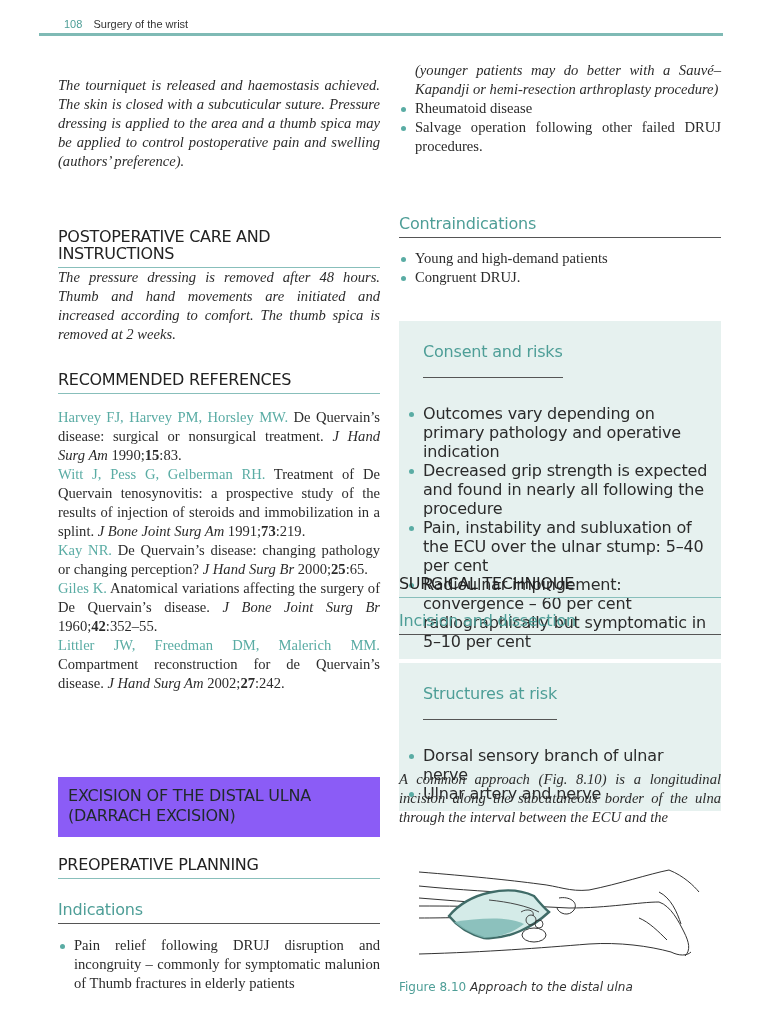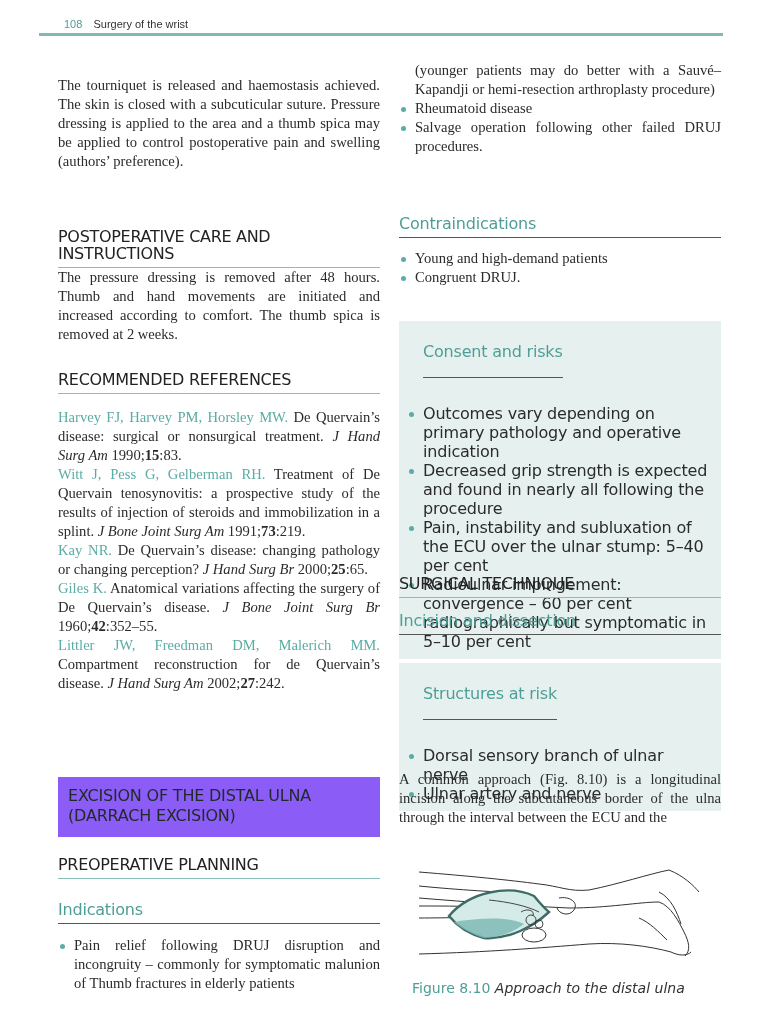--- a/index.html
+++ b/index.html
@@ -9,37 +9,37 @@
   .running-head .pn { color:#4e9e97; margin-left:25px; }
   .running-head .rt { color:#333; margin-left:8px; }
 
   .col { position:absolute; }
   .col-left { left:58px; width:322px; }
   .col-right { left:399px; width:322px; }
 
   .h-teal { font-family:"DejaVu Sans", sans-serif; color:#4e9e97; font-size:16px; padding-bottom:4px; border-bottom:1.5px solid #555; margin:0; font-weight:normal; letter-spacing:-0.2px; }
   .h-caps { font-family:"DejaVu Sans", sans-serif; font-size:16px; color:#222; margin:0; padding-bottom:5px; border-bottom:1.5px solid #88bfbb; font-weight:normal; line-height:17px; letter-spacing:-0.3px; }
 
-  .body-text { font-family:"Liberation Serif", serif; font-size:14.6px; line-height:19px; text-align:justify; margin:0; color:#2b2b2b; }
+  .body-text { font-family:"Liberation Serif", serif; font-size:14.6px; line-height:19px; text-align:justify; margin:0; color:#2b2b2b;font-style:italic; }
   .ref { font-family:"Liberation Serif", serif; font-size:14.6px; line-height:19px; text-align:justify; margin:0; color:#2b2b2b; }
   .ref .auth { color:#5aaca4; }
   .ref i { font-style:italic; }
 
   ul.bul { list-style:none; padding:0; margin:0; }
   ul.bul li { position:relative; padding-left:16px; font-family:"Liberation Serif", serif; font-size:14.6px; line-height:19px; text-align:justify; }
   ul.bul li::before { content:""; position:absolute; left:2px; top:8px; width:5px; height:5px; border-radius:50%; background:#5aaca4; }
 
   .box { background:#e6f1ef; padding:8px 8px 8px 8px; }
   .box .bh { font-family:"DejaVu Sans", sans-serif; color:#4e9e97; font-size:16px; display:inline-block; padding-bottom:16px; border-bottom:1.5px solid #555; margin:16px; font-weight:normal; letter-spacing:-0.2px; }
   .box ul.bul li { font-family:"DejaVu Sans", sans-serif; font-size:16px; line-height:19px; text-align:left; letter-spacing:-0.2px; }
 
   .tealbox { background:#8b5cf6; padding:9px 10px 11px 10px; }
   .tealbox h2 { margin:0; font-family:"DejaVu Sans", sans-serif; font-weight:normal; font-size:16px; line-height:20px; color:#1f2a29; letter-spacing:-0.2px; }
 
-  .fig-caption { font-family:"DejaVu Sans", sans-serif; font-size:14px;margin-left:13px; }
+  .fig-caption { font-family:"DejaVu Sans", sans-serif; font-size:12px; }
   .fig-caption .lbl { color:#4e9e97; }
   .fig-caption i { color:#333; }
 </style>
 </head>
 <body>
 
 <div class="running-head">
   <span class="pn">108</span>
   <span class="rt">Surgery of the wrist</span>
 </div>

